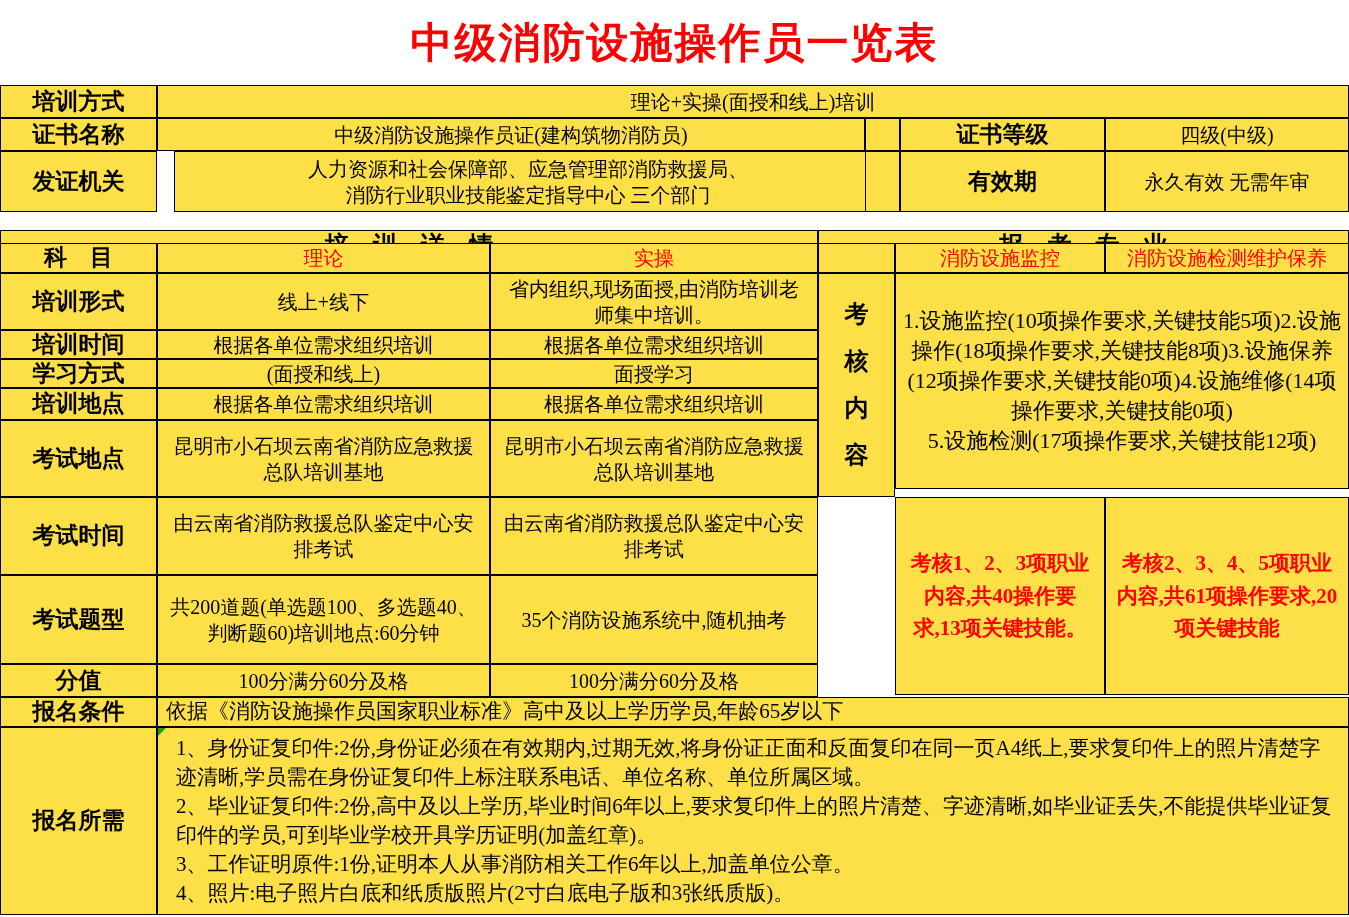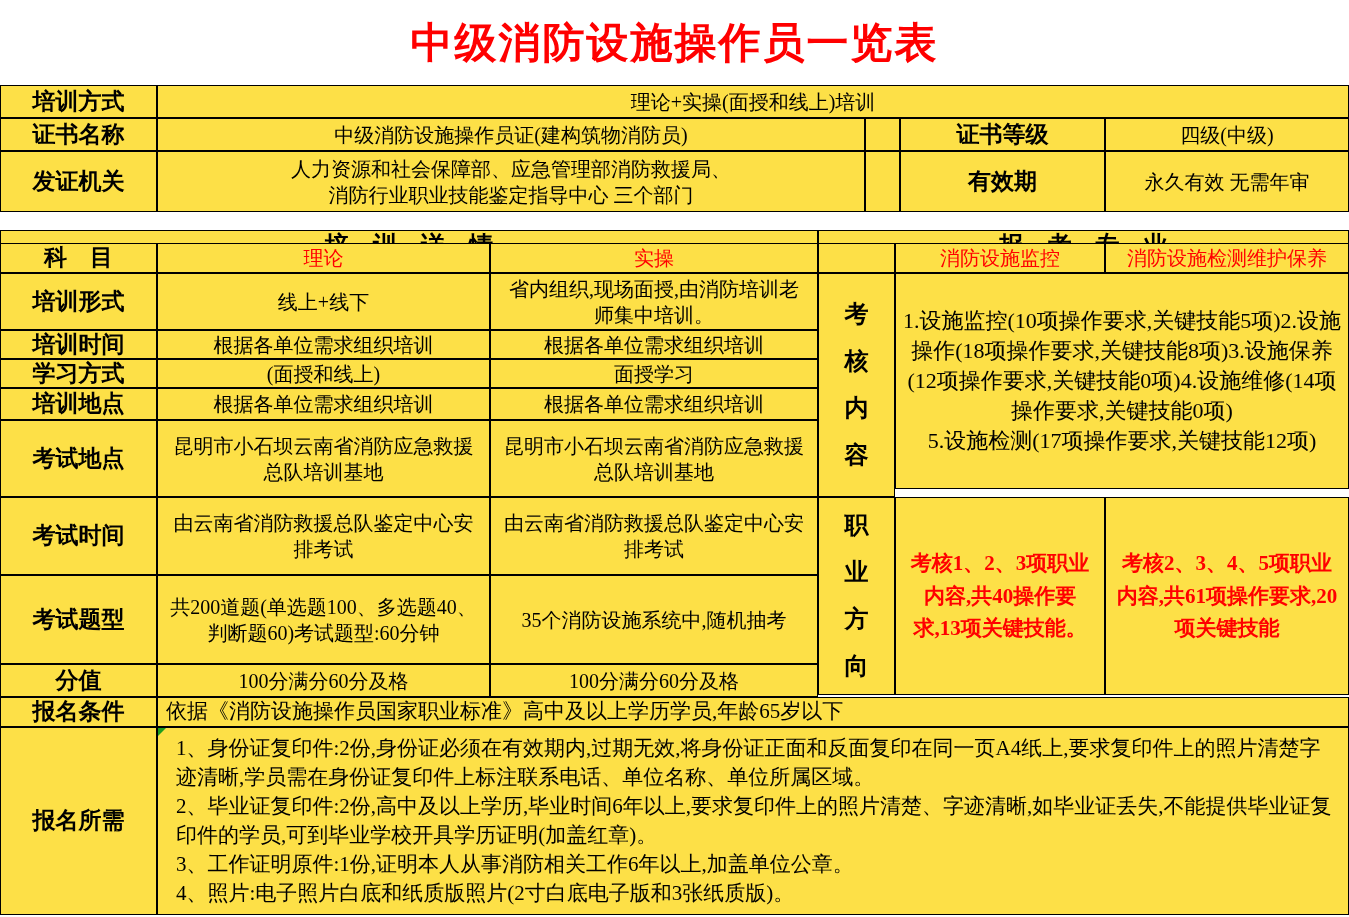--- a/index.html
+++ b/index.html
@@ -23,21 +23,21 @@
     background:#fde047;
     overflow:hidden;
     line-height:1.3;
   }
   .lab{font-weight:bold;font-size:23px;}
   .hdr{font-weight:bold;font-size:24px;margin-top:18px;}
   .val{font-size:20px;}
   .val-sm{font-size:20px;padding:0 10px;}
   .red{color:#FF0000;}
   .careertxt{color:#FF0000;font-weight:bold;font-size:21px;line-height:1.55;padding:0 6px;}
-  .prelines{white-space:pre-line;}
+  .prelines{white-space:pre-line;margin-left:17px;}
   .leftal{justify-content:flex-start;text-align:left;}
   .vertical-label{font-weight:bold;font-size:24px;}
   .vertical-label .stack{width:1.1em;margin:0 auto;word-break:break-all;line-height:1.95;text-align:center;}
   .assess-body{font-size:22px;line-height:30px;padding:2px 4px;}
   .req-body{font-size:21px;line-height:29px;padding:6px 10px 4px 18px;display:block;}
   .req-body p{margin:0;}
   .reg-body{font-size:21px;padding:4px 8px;}
   #title{
     position:absolute;left:0;top:0;width:1349px;height:85px;
     display:flex;align-items:center;justify-content:center;
@@ -99,40 +99,37 @@
 
   <div class="cell lab" style="left:0;top:420px;width:157px;height:77px">考试地点</div>
   <div class="cell val-sm" style="left:157px;top:420px;width:333px;height:77px">昆明市小石坝云南省消防应急救援总队培训基地</div>
   <div class="cell val-sm" style="left:490px;top:420px;width:328px;height:77px">昆明市小石坝云南省消防应急救援总队培训基地</div>
 
   <div class="cell lab" style="left:0;top:497px;width:157px;height:78px">考试时间</div>
   <div class="cell val-sm" style="left:157px;top:497px;width:333px;height:78px">由云南省消防救援总队鉴定中心安排考试</div>
   <div class="cell val-sm" style="left:490px;top:497px;width:328px;height:78px">由云南省消防救援总队鉴定中心安排考试</div>
 
   <div class="cell lab" style="left:0;top:575px;width:157px;height:89px">考试题型</div>
-  <div class="cell val-sm" style="left:157px;top:575px;width:333px;height:89px">共200道题(单选题100、多选题40、判断题60)考试题型:60分钟</div>
+  <div class="cell val-sm" style="left:157px;top:575px;width:333px;height:89px">共200道题(单选题100、多选题40、判断题60)培训地点:60分钟</div>
   <div class="cell val-sm" style="left:490px;top:575px;width:328px;height:89px">35个消防设施系统中,随机抽考</div>
 
   <div class="cell lab" style="left:0;top:664px;width:157px;height:33px">分值</div>
   <div class="cell val" style="left:157px;top:664px;width:333px;height:33px">100分满分60分及格</div>
   <div class="cell val" style="left:490px;top:664px;width:328px;height:33px">100分满分60分及格</div>
 
   <div class="cell vertical-label" style="left:818px;top:273px;width:77px;height:224px">
     <span class="stack">考核内容</span>
   </div>
   <div class="cell assess-body" style="left:895px;top:273px;width:454px;height:216px">
     <div>
       <div>1.设施监控(10项操作要求,关键技能5项)2.设施操作(18项操作要求,关键技能8项)3.设施保养(12项操作要求,关键技能0项)4.设施维修(14项操作要求,关键技能0项)</div>
       <div>5.设施检测(17项操作要求,关键技能12项)</div>
     </div>
   </div>
 
-  <div class="cell vertical-label" style="left:818px;top:497px;width:77px;height:198px">
-    <span class="stack">职业方向</span>
-  </div>
   <div class="cell careertxt" style="left:895px;top:497px;width:210px;height:198px">考核1、2、3项职业内容,共40操作要求,13项关键技能。</div>
   <div class="cell careertxt" style="left:1105px;top:497px;width:244px;height:198px">考核2、3、4、5项职业内容,共61项操作要求,20项关键技能</div>
 
   <div class="cell lab" style="left:0;top:697px;width:157px;height:30px">报名条件</div>
   <div class="cell reg-body leftal" style="left:157px;top:697px;width:1192px;height:30px">依据《消防设施操作员国家职业标准》高中及以上学历学员,年龄65岁以下</div>
 
   <div class="cell lab" style="left:0;top:727px;width:157px;height:188px">报名所需</div>
   <div class="cell req-body leftal" style="left:157px;top:727px;width:1192px;height:188px">
     <p>1、身份证复印件:2份,身份证必须在有效期内,过期无效,将身份证正面和反面复印在同一页A4纸上,要求复印件上的照片清楚字迹清晰,学员需在身份证复印件上标注联系电话、单位名称、单位所属区域。</p>
     <p>2、毕业证复印件:2份,高中及以上学历,毕业时间6年以上,要求复印件上的照片清楚、字迹清晰,如毕业证丢失,不能提供毕业证复印件的学员,可到毕业学校开具学历证明(加盖红章)。</p>

